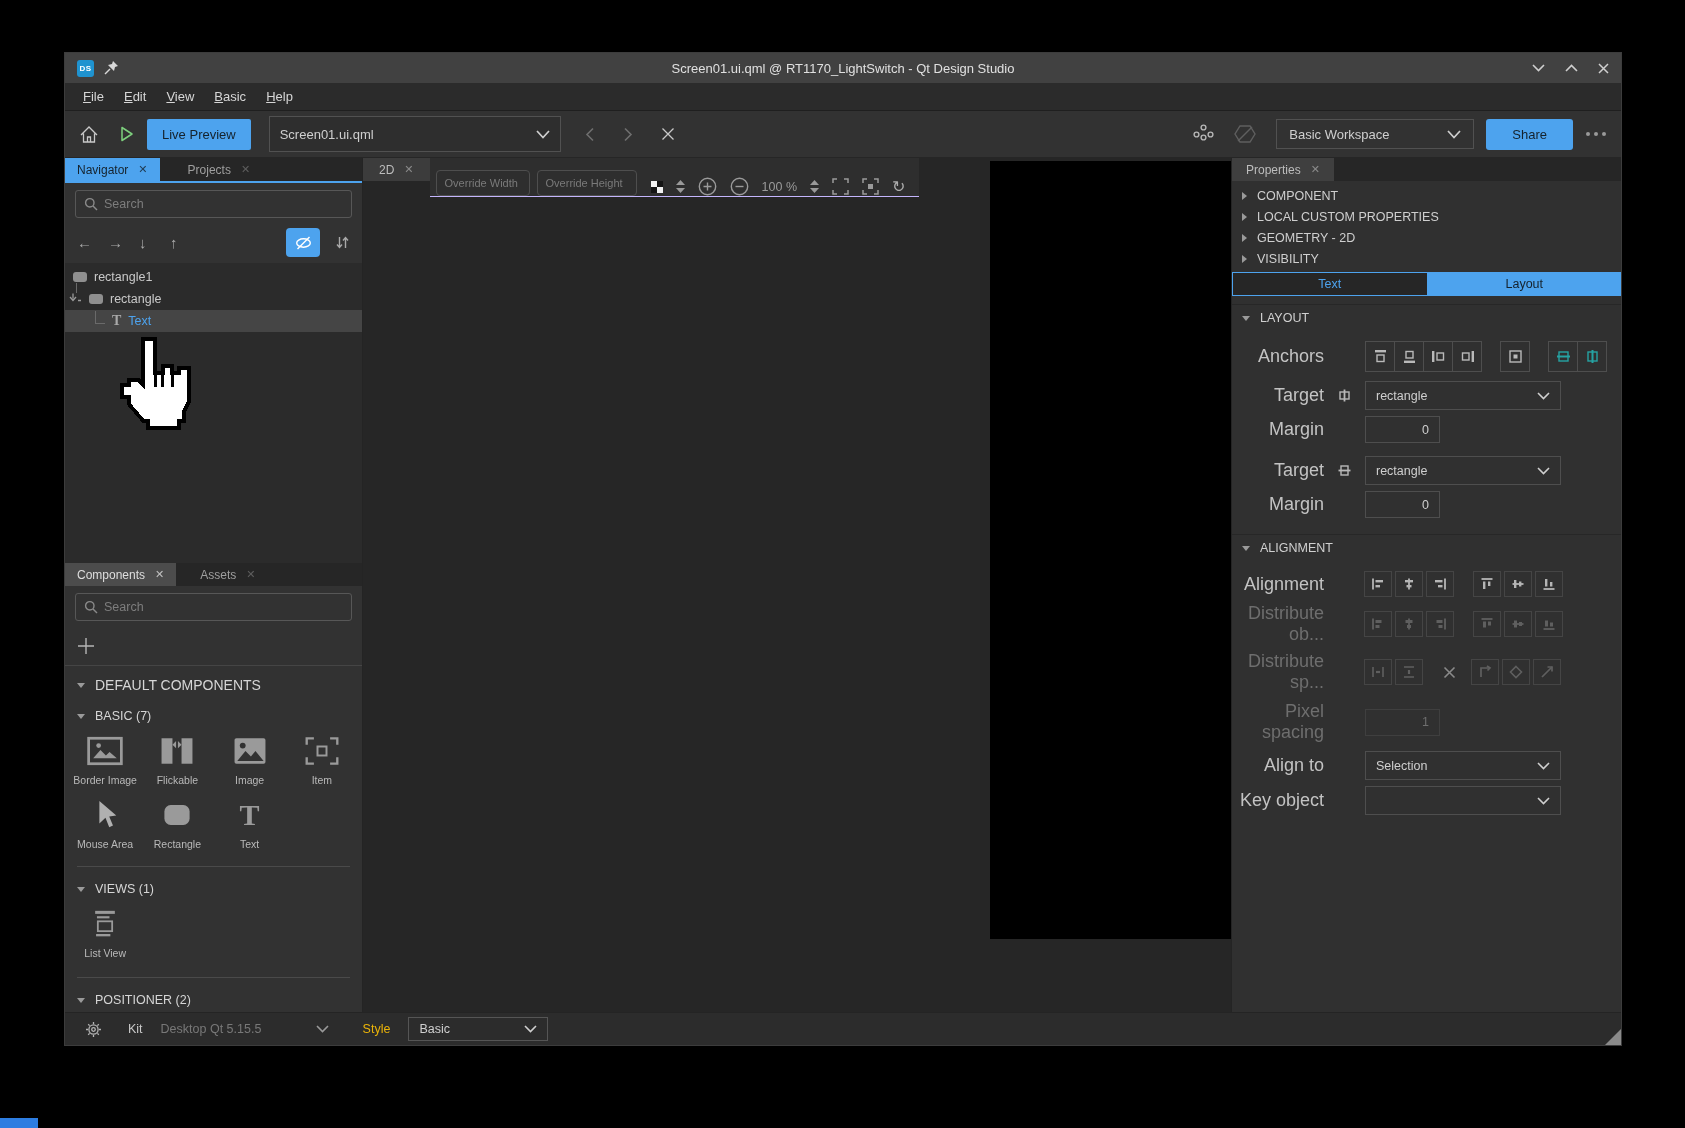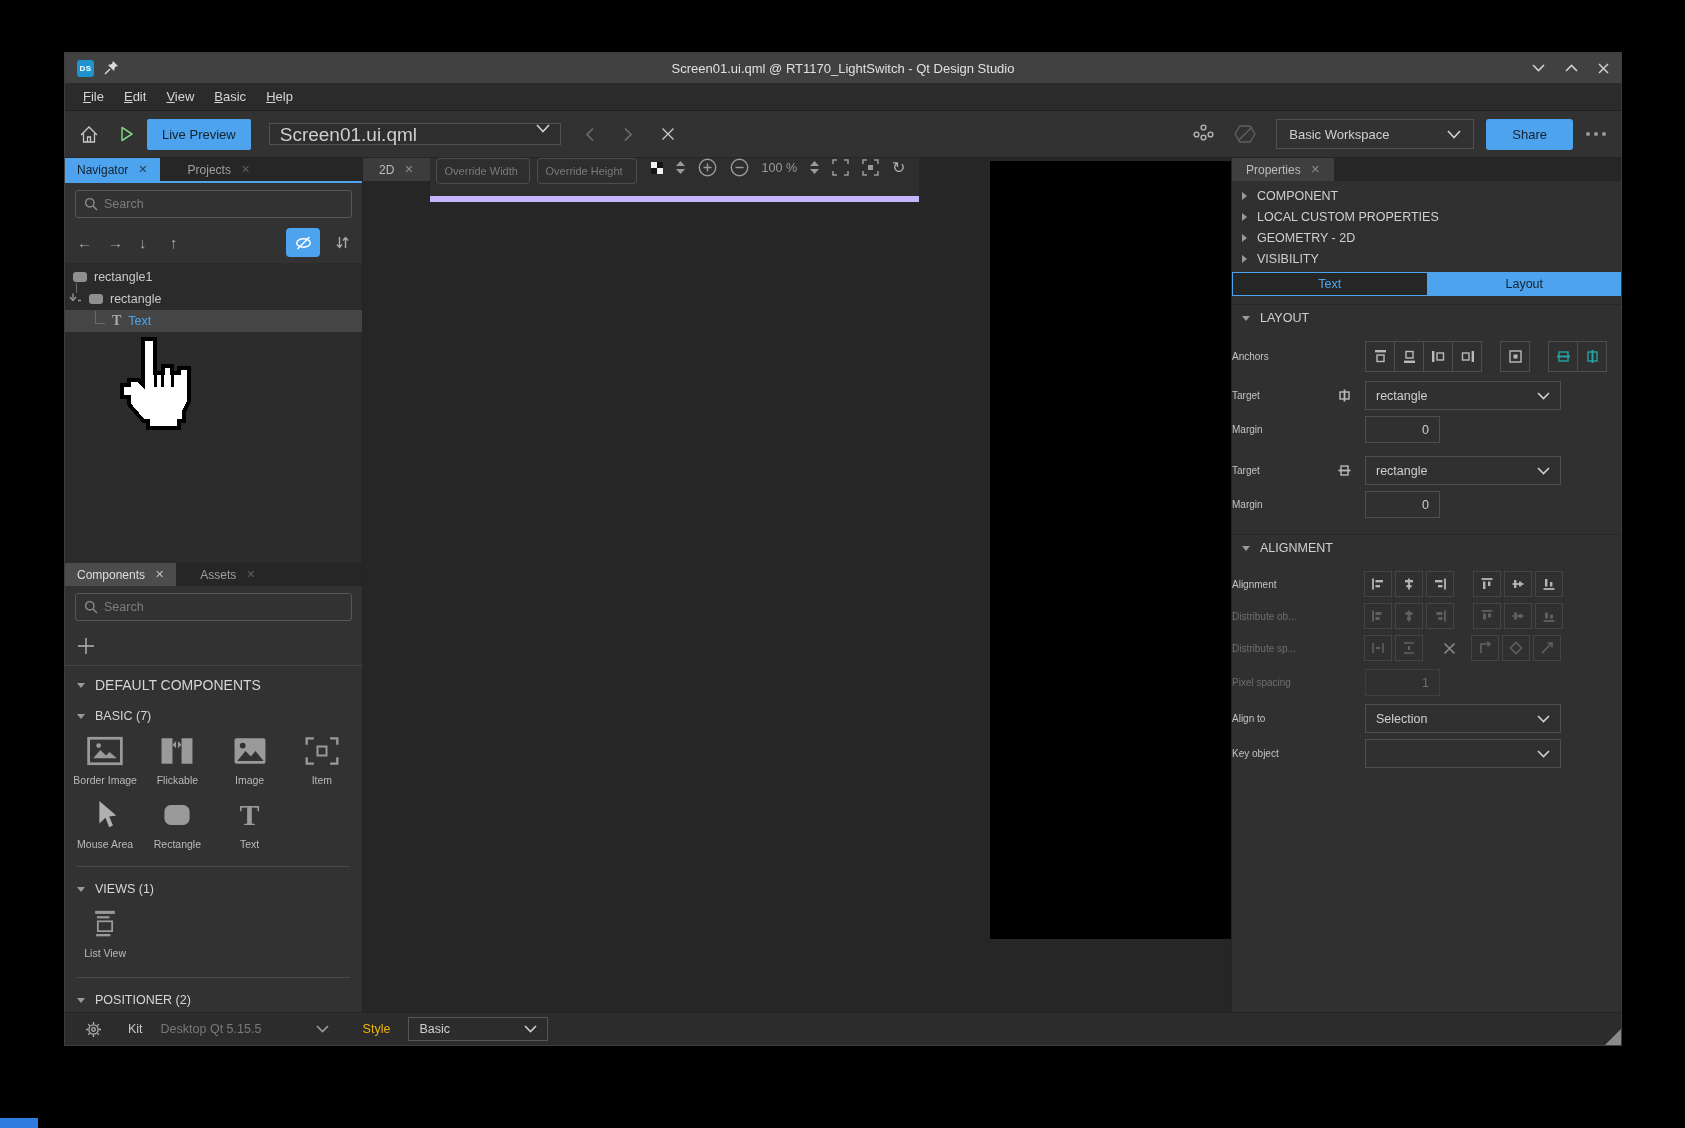--- a/index.html
+++ b/index.html
@@ -16,22 +16,22 @@
   .tb-controls{margin-left:auto;display:flex;gap:20px;align-items:center;z-index:2;}
   
   .menubar{height:27px;background:#2b2b2b;border-bottom:1px solid #1f1f1f;display:flex;align-items:center;
            padding-left:8px;font-size:13px;color:#d6d6d6;flex:none;}
   .menu-item{padding:3px 10px;}
   .menu-item::first-letter{text-decoration:underline;}
   
   .toolbar{height:46px;background:#323232;display:flex;align-items:center;padding:0 14px;gap:12px;
            border-bottom:1px solid #262626;flex:none;}
   .btn-live{background:#4da3ee;color:#15222c;font-size:13px;padding:8px 15px;border-radius:2px;}
-  .file-select{width:292px;height:22px;border:1px solid #515151;background:#2e2e2e;display:flex;
-               padding:0 10px;color:#cfcfcf;font-size:19px;box-sizing:border-box;margin-left:6px;}
+  .file-select{width:292px;height:36px;border:1px solid #515151;background:#2e2e2e;display:flex;align-items:center;
+               padding:0 10px;color:#cfcfcf;font-size:13px;box-sizing:border-box;margin-left:6px;}
   .file-select .chev{margin-left:auto;}
   .ws-select{width:198px;height:30px;border:1px solid #515151;display:flex;align-items:center;padding:0 12px;
              color:#cfcfcf;font-size:13px;box-sizing:border-box;}
   .ws-select .chev{margin-left:auto;}
   .btn-share{background:#4da3ee;color:#15222c;font-size:13px;padding:8px 26px;border-radius:3px;}
   .spacer{flex:1;}
   
   .bodyrow{flex:1;display:flex;min-height:0;}
   .col-left{width:297px;display:flex;flex-direction:column;border-right:1px solid #242424;background:#323232;}
   .col-center{flex:1;display:flex;flex-direction:row;background:#262626;min-width:0;}
@@ -78,22 +78,22 @@
   .hr{border-top:1px solid #4a4a4a;margin:4px 12px;flex:none;}
   
   .statusbar{height:32px;background:#2c2c2c;border-top:1px solid #242424;display:flex;align-items:center;
              padding:0 20px;font-size:12.5px;flex:none;}
   .kit-dd{display:flex;align-items:center;color:#787878;width:168px;margin-left:18px;}
   .kit-dd .chev{margin-left:auto;}
   .style-dd{display:flex;align-items:center;border:1px solid #555;height:24px;width:140px;padding:0 10px;
             box-sizing:border-box;color:#cfcfcf;margin-left:18px;}
   .style-dd .chev{margin-left:auto;}
   
-  .canvas-toolbar{height:38px;display:flex;align-items:flex-start;gap:7px;padding:0 6px;background:#2e2e2e;
-                  border-bottom:6px solid #c4b5fd;flex:none;}
+  .canvas-toolbar{height:38px;display:flex;align-items:flex-end;gap:7px;padding:0 6px;background:#2e2e2e;
+                  border-bottom:1px solid #c4b5fd;flex:none;}
   .ovr{height:26px;border:1px solid #4e4e4e;border-radius:4px;background:transparent;color:#ccc;
        font-size:11px;font-family:inherit;padding:0 8px;outline:none;box-sizing:border-box;}
   .ovr::placeholder{color:#7a7a7a;}
   .ct-icons{display:flex;align-items:center;gap:13px;margin-right:8px;}
   .zoomtxt{font-size:12.5px;color:#9a9a9a;}
   .uni{color:#adadad;font-size:16px;line-height:1;}
   .viewport{flex:1;position:relative;overflow:hidden;}
   .artboard{position:absolute;left:71px;top:3px;width:720px;height:778px;background:#000;}
   .el-rect{position:absolute;left:290px;top:353px;width:142px;height:70px;background:#808080;}
   .sel-label{position:absolute;left:341px;top:355px;width:35px;height:18px;background:#d23b97;color:#f4e2ee;
@@ -108,21 +108,21 @@
   .hscroll{position:absolute;left:429px;bottom:4px;width:33px;height:7px;background:#5a5a5a;border-radius:3px;}
   
   .psec{height:21px;display:flex;align-items:center;gap:10px;padding-left:10px;font-size:12.5px;color:#cfcfcf;flex:none;}
   .mode-tabs{display:flex;height:24px;margin-top:3px;flex:none;}
   .mtab{flex:1;display:flex;align-items:center;justify-content:center;font-size:12.5px;box-sizing:border-box;}
   .mtab.outline{background:#262626;border:1px solid #4da3ee;color:#4da3ee;}
   .mtab.filled{background:#4da3ee;color:#15222c;}
   .phead{display:flex;align-items:center;gap:10px;padding:6px 0 6px 10px;font-size:12.5px;color:#d0d0d0;
          border-top:1px solid #272727;margin-top:8px;flex:none;}
   .prow{display:flex;align-items:center;flex:none;}
-  .plabel{width:92px;text-align:left;font-size:10px;color:#c3c3c3;flex:none;}
+  .plabel{width:92px;text-align:right;font-size:18px;color:#c3c3c3;flex:none;}
   .picon{width:41px;display:flex;justify-content:center;flex:none;}
   .pgap{width:41px;flex:none;}
   .group{display:flex;border:1px solid #4e4e4e;}
   .gbtn{width:28px;height:29px;display:flex;align-items:center;justify-content:center;border-right:1px solid #4e4e4e;}
   .gbtn:last-child{border-right:none;}
   .sbtn{width:26px;height:24px;display:flex;align-items:center;justify-content:center;border:1px solid #454545;margin-right:3px;}
   .dropdown{width:196px;height:29px;border:1px solid #4e4e4e;display:flex;align-items:center;padding:0 10px;
             font-size:12.5px;color:#cfcfcf;box-sizing:border-box;}
   .dropdown .chev{margin-left:auto;}
   .numfield{width:75px;height:27px;border:1px solid #4e4e4e;display:flex;align-items:center;justify-content:flex-end;

